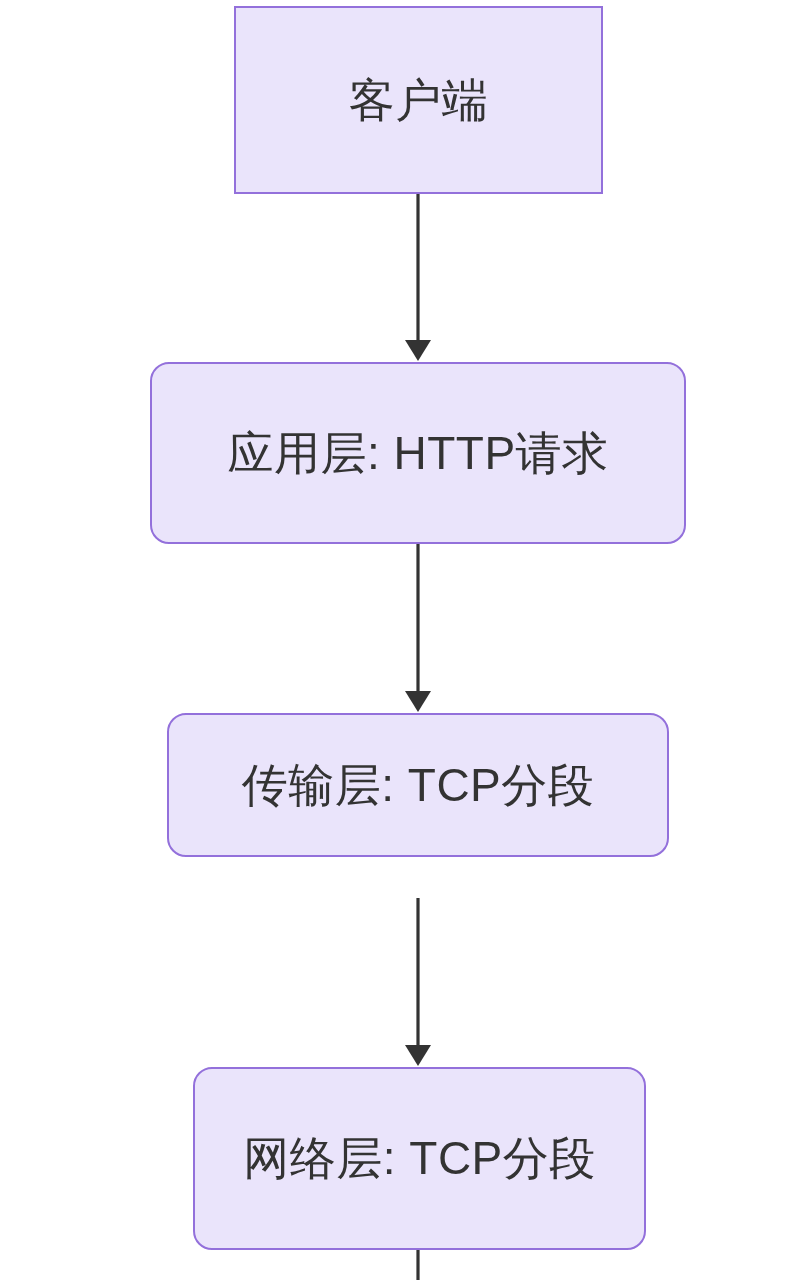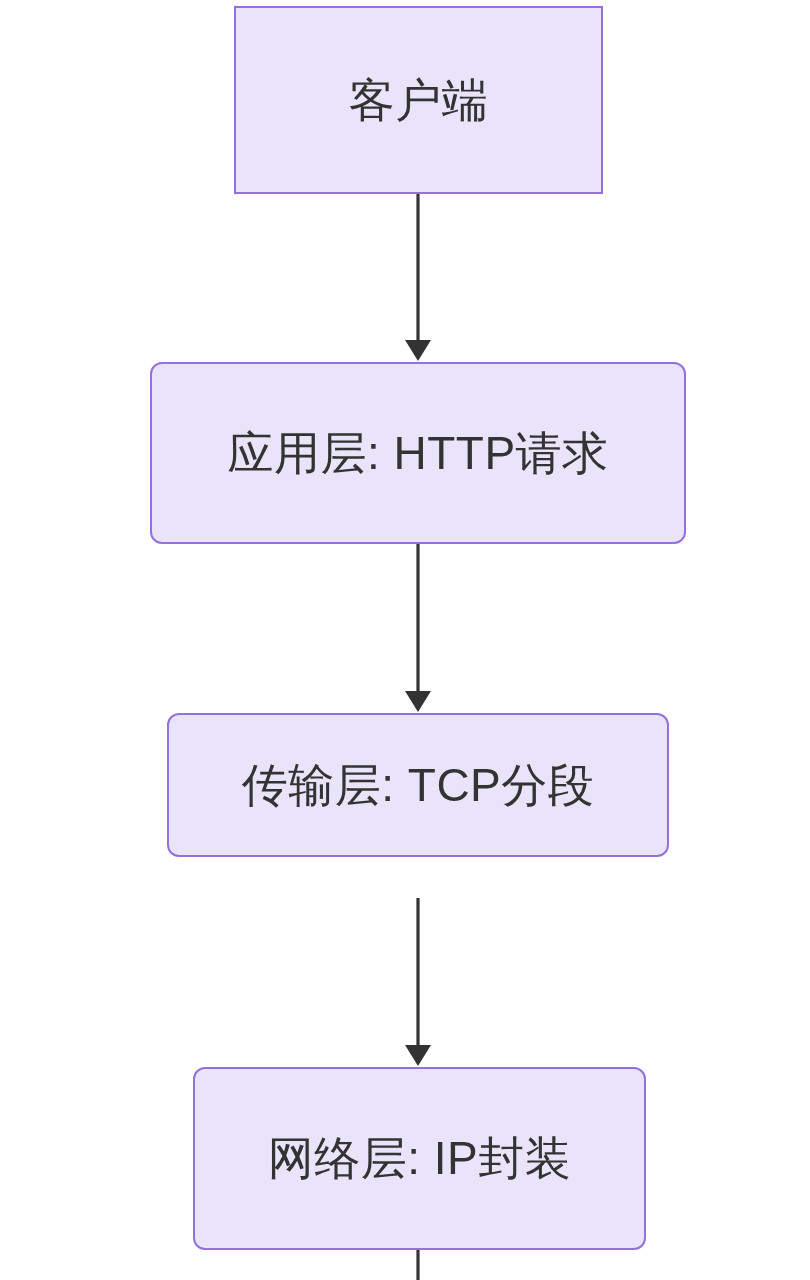--- a/index.html
+++ b/index.html
@@ -18,21 +18,21 @@
   .flow-node {
     position: absolute;
     box-sizing: border-box;
     background: #EAE4FB;
     border: 2px solid #9370DB;
     display: flex;
     align-items: center;
     justify-content: center;
     text-align: center;
   }
-  .flow-node.rounded { border-radius: 12px; }
+  .flow-node.rounded { border-radius: 19px; }
   .flow-node.sharp   { border-radius: 0px; }
   .node-label {
     color: #333333;
     font-size: 46px;
     line-height: 1.1;
     letter-spacing: 0.5px;
     white-space: nowrap;
     font-family: "Liberation Sans", "DejaVu Sans", sans-serif;
   }
   .edge-svg {
@@ -83,16 +83,16 @@
 
   <div class="flow-node rounded" style="left:150px; top:362px; width:536px; height:182px;">
     <span class="node-label">应用层: HTTP请求</span>
   </div>
 
   <div class="flow-node rounded" style="left:167px; top:713px; width:502px; height:144px;">
     <span class="node-label">传输层: TCP分段</span>
   </div>
 
   <div class="flow-node rounded" style="left:193px; top:1067px; width:453px; height:183px;">
-    <span class="node-label">网络层: IP封装</span>
+    <span class="node-label">网络层: TCP分段</span>
   </div>
 
 </div>
 
 </body></html>

